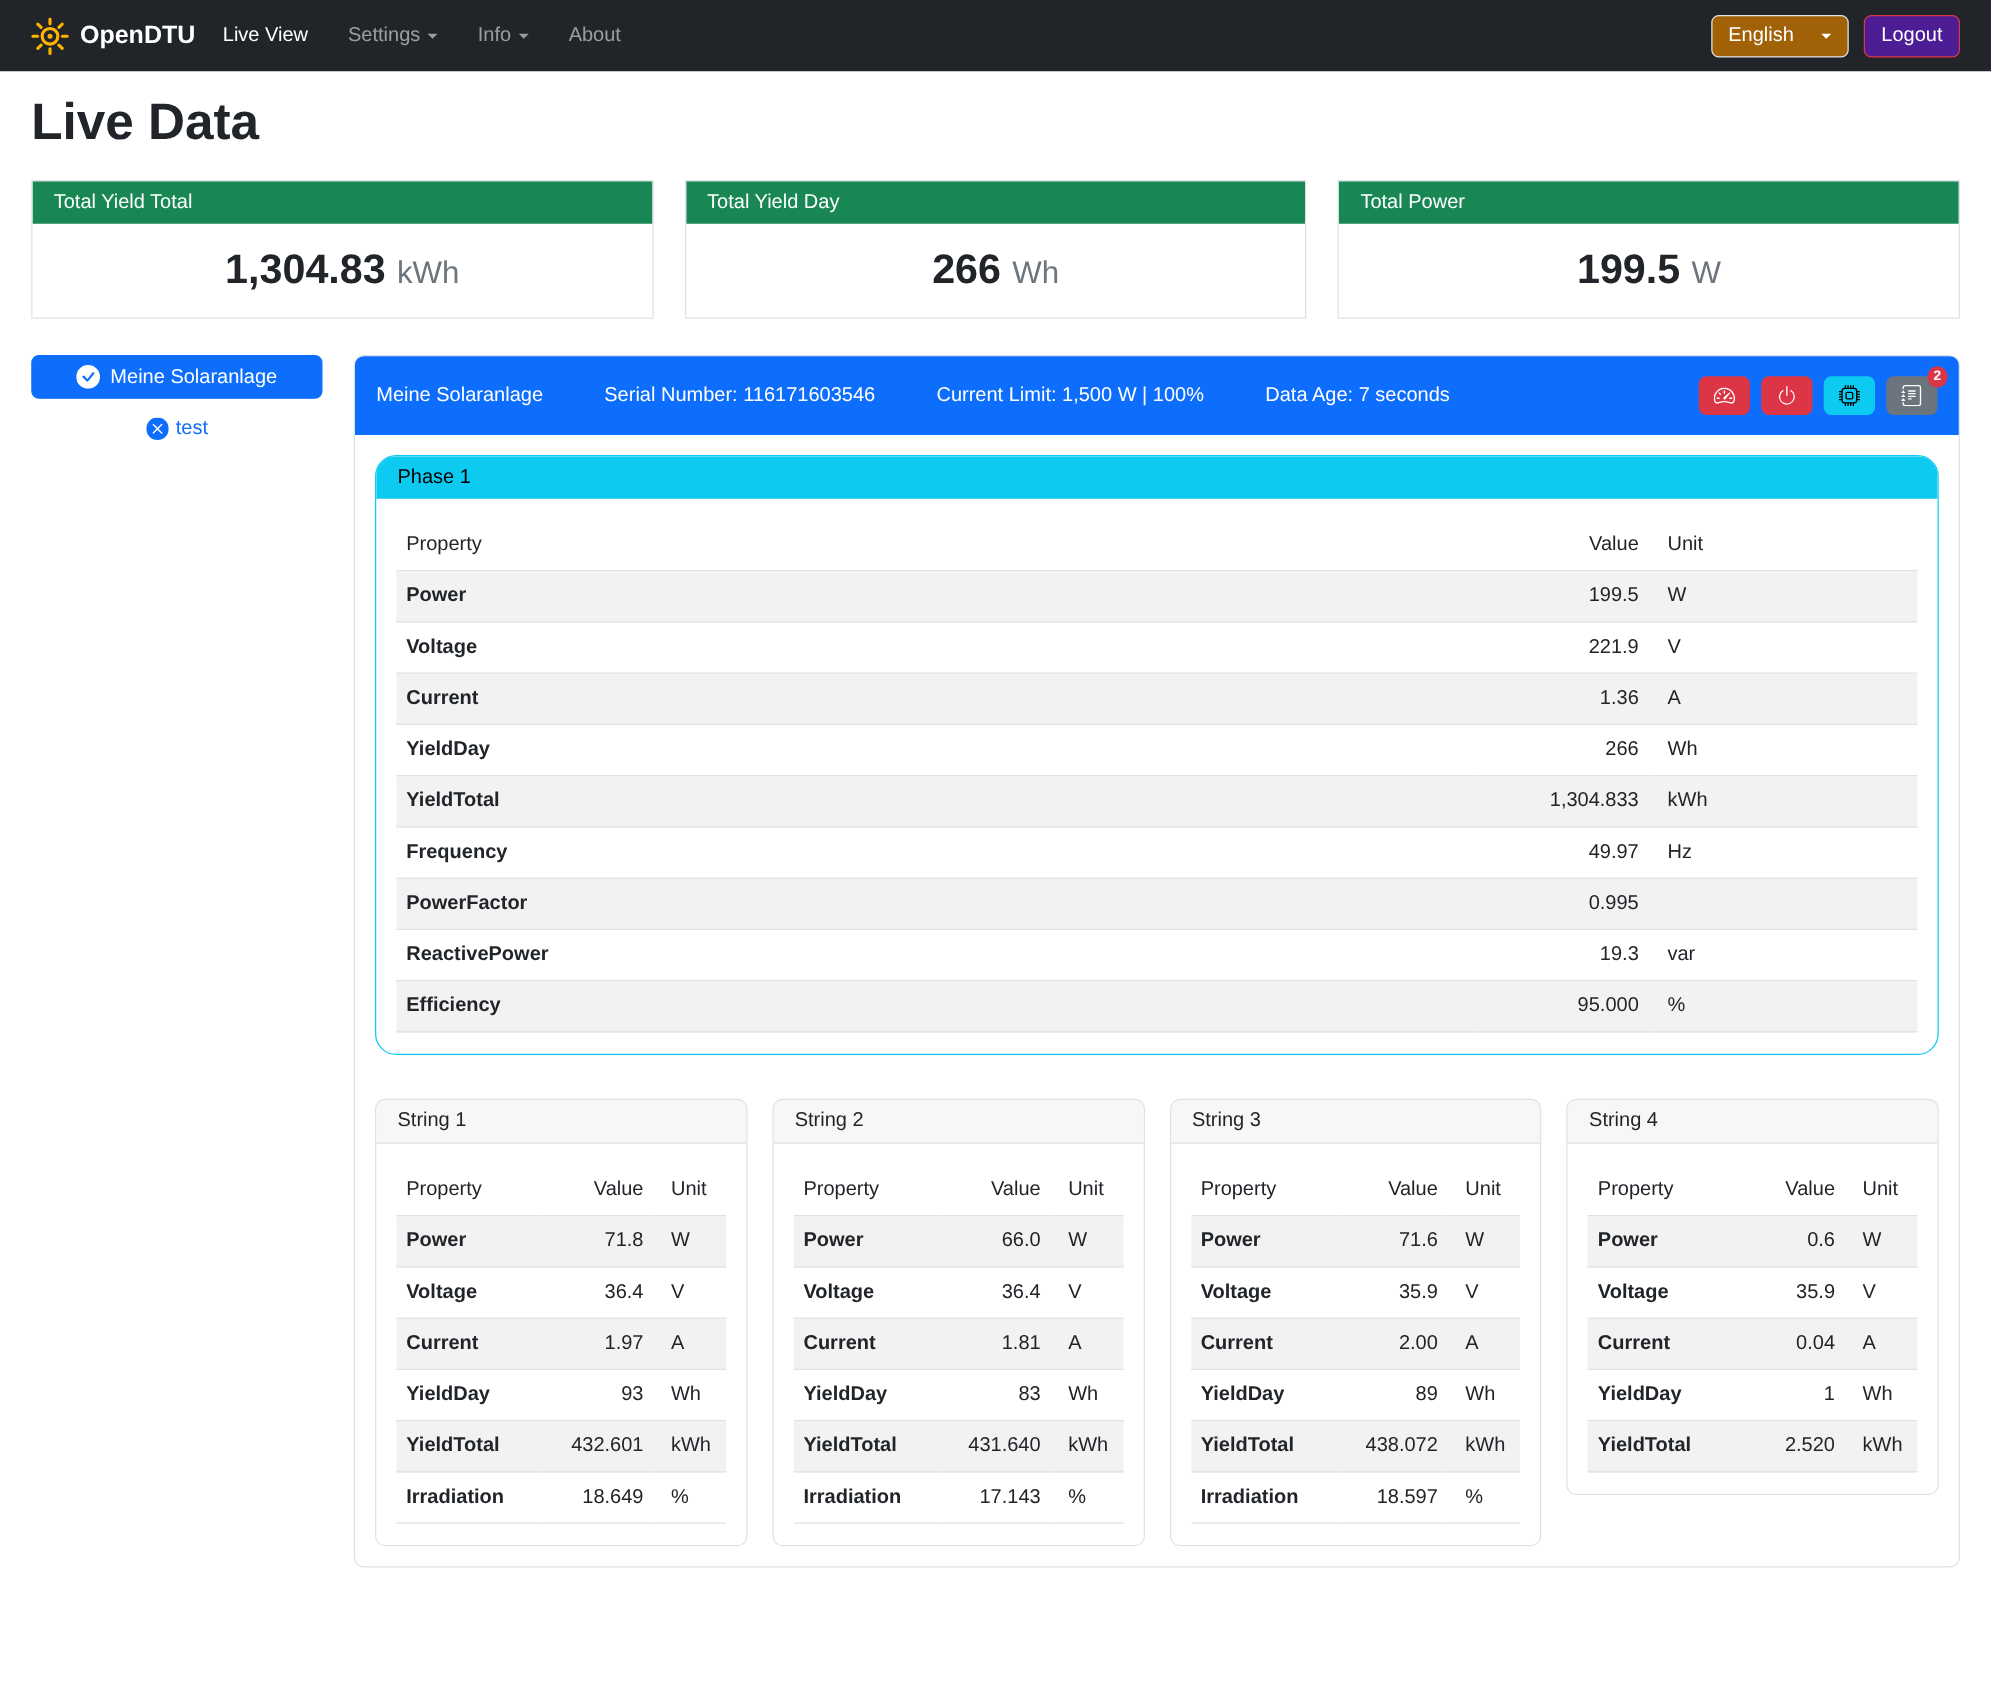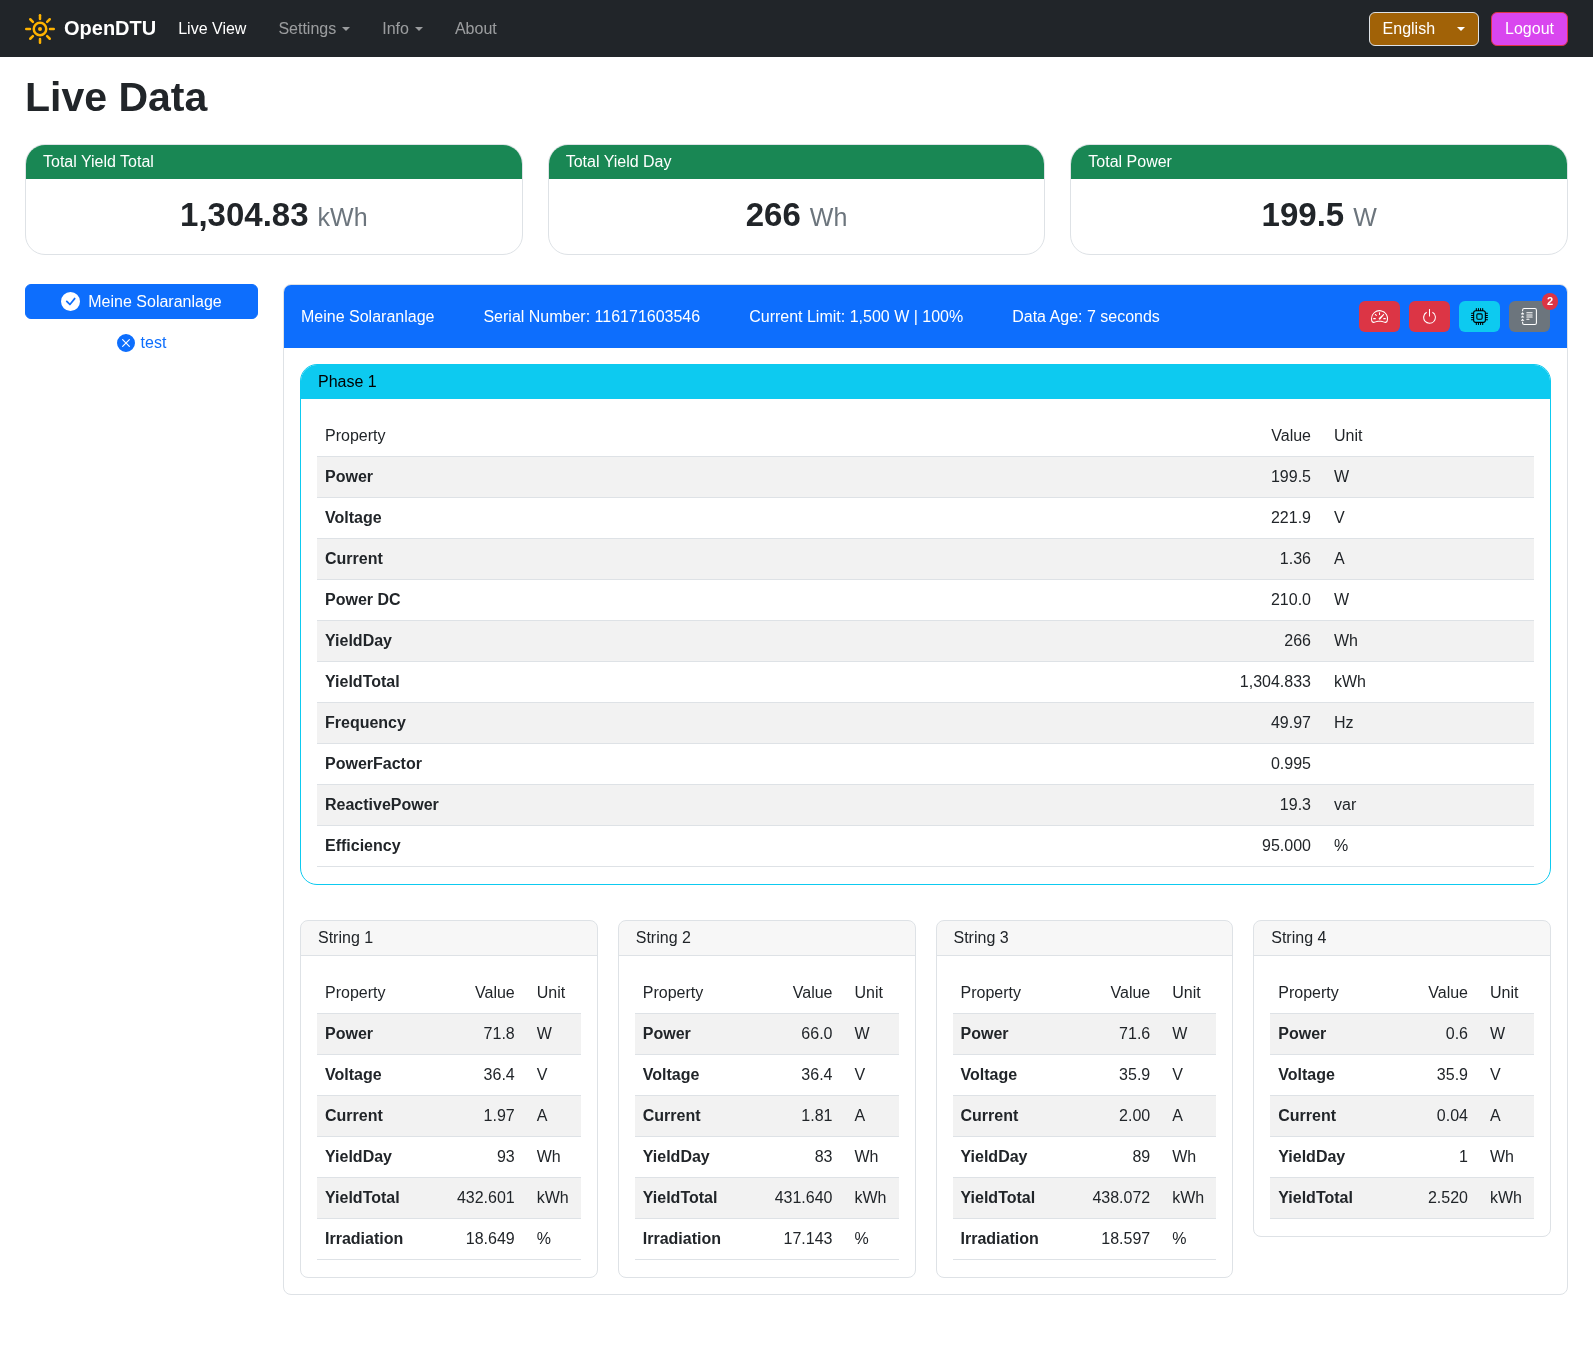--- a/index.html
+++ b/index.html
@@ -41,32 +41,32 @@
     border-right: 4px solid transparent;
     border-top: 4px solid currentColor;
   }
   .nav-right { display: flex; align-items: center; gap: 12px; }
   .lang-select {
     border: 1px solid #dee2e6; background: #a16207; color: #fff;
     padding: 7px 13px; border-radius: 6px;
     display: flex; align-items: center; gap: 16px; cursor: pointer; font-size: 16px;
   }
   .logout-btn {
-    background: #d946ef; color: #fff; border: 1px solid #dc3545;
+    background: #4c1d95; color: #fff; border: 1px solid #dc3545;
     padding: 7px 13px; border-radius: 6px; font-size: 16px; cursor: pointer;
   }
 
   
   .container { padding: 0 25px 30px 25px; }
   .page-title { font-size: 41px; font-weight: 600; margin: 17px 0 23px 0; }
 
   
   .summary-row { display: flex; gap: 25px; margin-bottom: 29px; }
   .summary-card {
-    flex: 1; border: 1px solid #dee2e6; border-radius: 20px;
+    flex: 1; border: 1px solid #dee2e6; border-radius: 0;
     background: #fff; overflow: hidden;
   }
   .summary-card-header { background: #198754; color: #fff; padding: 8px 17px; font-size: 16px; }
   .summary-card-body { padding: 17px 16px 20px 16px; text-align: center; }
   .summary-value { font-size: 33px; font-weight: 700; color: #212529; }
   .summary-unit { font-size: 25px; color: #6c757d; margin-left: 9px; }
 
   
   .content-row { display: flex; gap: 25px; align-items: flex-start; }
   .sidebar { flex: 0 0 233px; width: 233px; }
@@ -300,25 +300,20 @@
     <td class="prop">Voltage</td>
     <td class="val">221.9</td>
     <td class="unit">V</td>
   </tr>
                     <tr>
     <td class="prop">Current</td>
     <td class="val">1.36</td>
     <td class="unit">A</td>
   </tr>
                     <tr>
-    <td class="prop">Power DC</td>
-    <td class="val">210.0</td>
-    <td class="unit">W</td>
-  </tr>
-                    <tr>
     <td class="prop">YieldDay</td>
     <td class="val">266</td>
     <td class="unit">Wh</td>
   </tr>
                     <tr>
     <td class="prop">YieldTotal</td>
     <td class="val">1,304.833</td>
     <td class="unit">kWh</td>
   </tr>
                     <tr>

